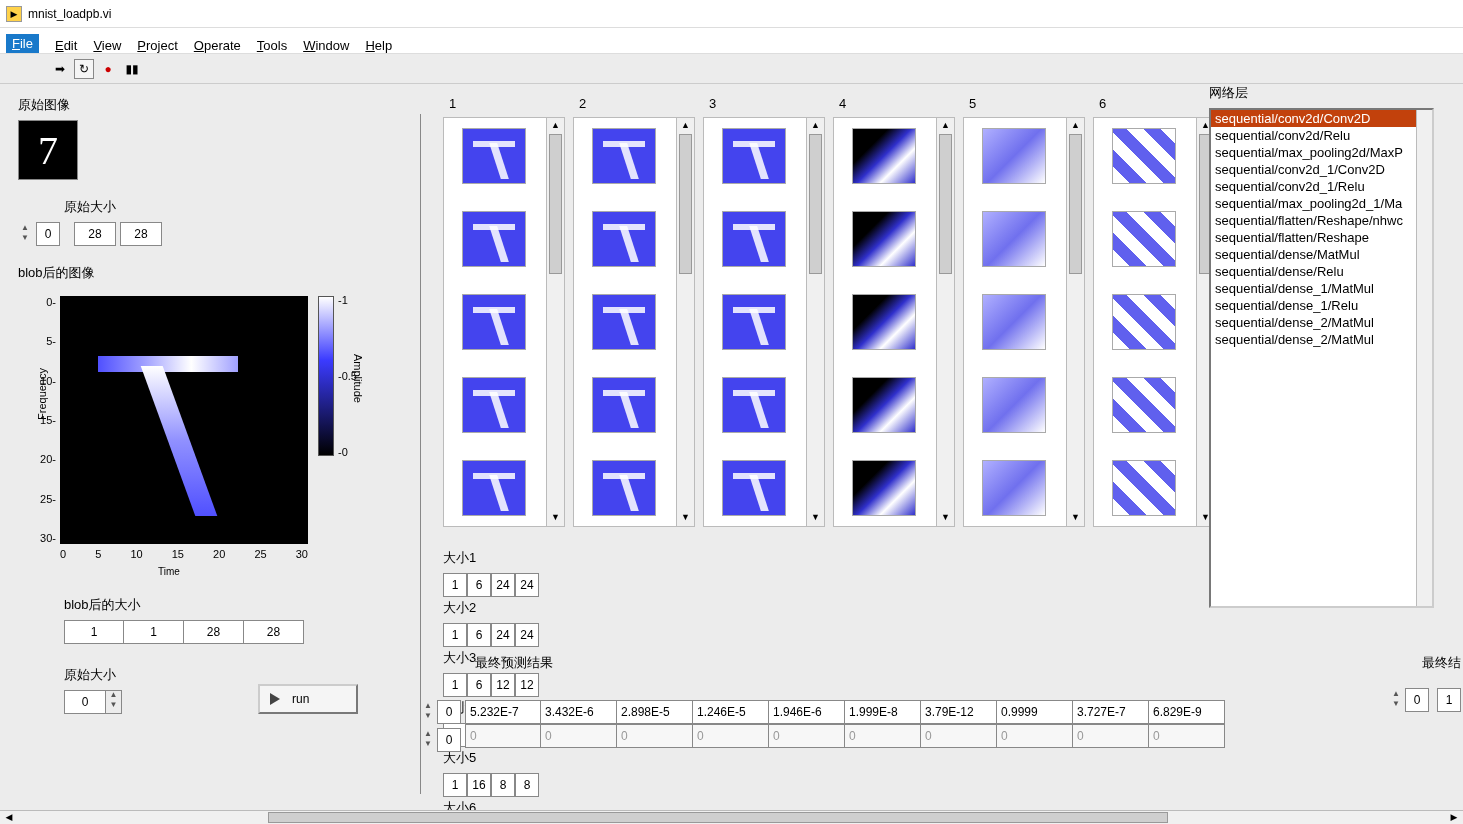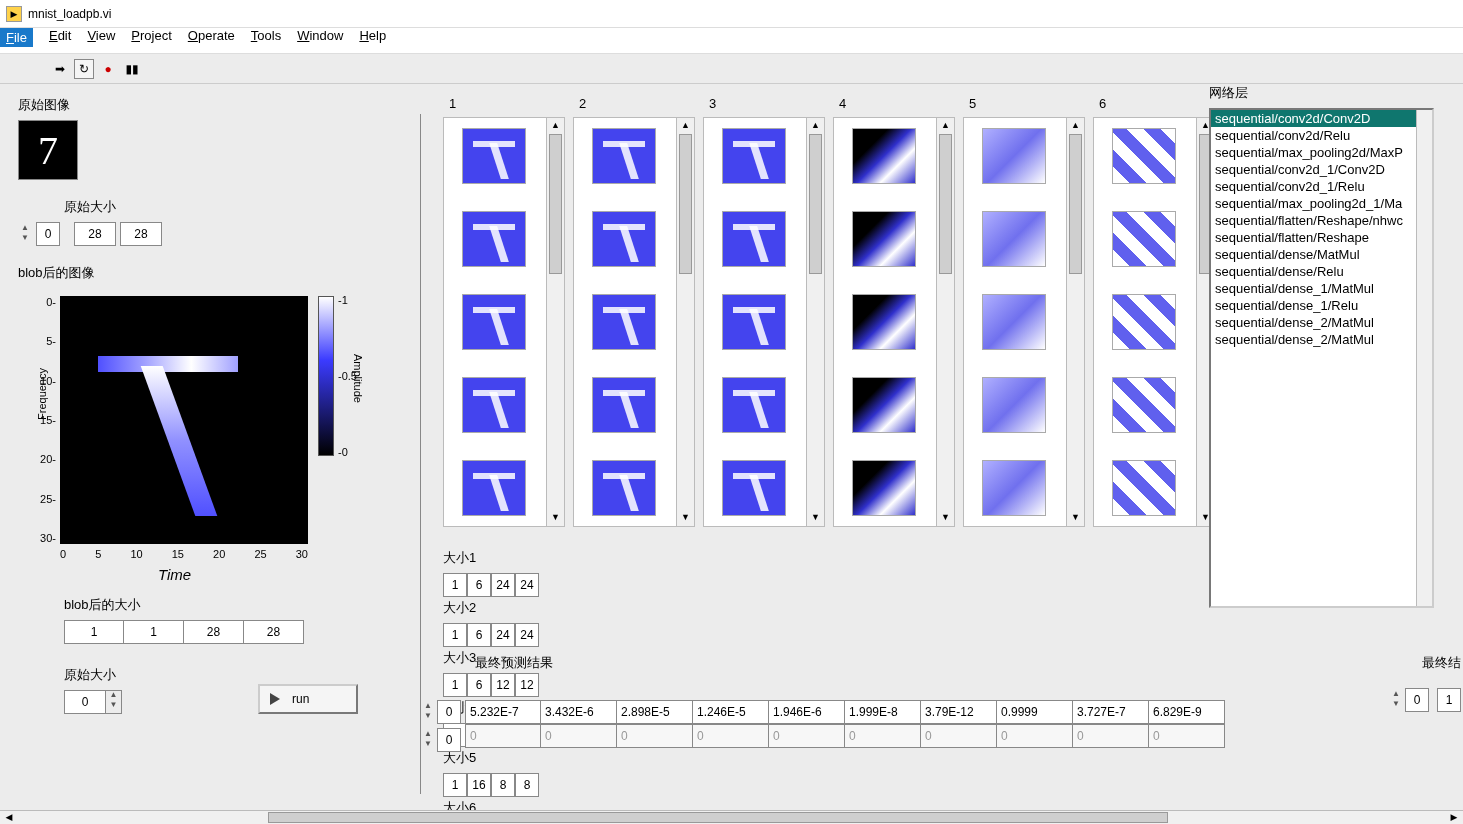--- a/index.html
+++ b/index.html
@@ -4,21 +4,21 @@
 <style>
 * { box-sizing: border-box; margin: 0; padding: 0; }
 body { font-family: "Microsoft YaHei", "Segoe UI", sans-serif; font-size: 12px; background: #ececec; color: #000; overflow: hidden; width: 1463px; height: 824px; position: relative; }
 
 
 .titlebar { height: 28px; background: #fff; display: flex; align-items: center; padding: 0 6px; gap: 6px; border-bottom: 1px solid #ddd; }
 .titlebar .vi-icon { width: 16px; height: 16px; background: #ffd24a; border: 1px solid #999; display: flex; align-items: center; justify-content: center; font-size: 9px; }
 .titlebar .title { font-size: 12px; }
 
 
-.menubar { height: 26px; background: #fff; display: flex; align-items: flex-start; padding: 0 0; gap: 16px; border-bottom: 1px solid #ddd; }
+.menubar { height: 26px; background: #fff; display: flex; align-items: flex-end; padding: 0 6px; gap: 16px; border-bottom: 1px solid #ddd; }
 .menubar .item { font-size: 13px; cursor: default; }
 .menubar .item.active { background: #1979ca; color: #fff; padding: 2px 6px; }
 .menubar .item u { text-decoration: underline; }
 
 
 .toolbar { height: 30px; background: #ececec; display: flex; align-items: center; padding: 0 50px; gap: 4px; border-bottom: 1px solid #ccc; }
 .toolbar .btn { width: 20px; height: 20px; display: flex; align-items: center; justify-content: center; border: 1px solid transparent; }
 .toolbar .btn.boxed { border: 1px solid #888; background: #f5f5f5; }
 
 
@@ -39,21 +39,21 @@
 .num-box { width: 24px; height: 24px; background: #fff; border: 1px solid #888; display: flex; align-items: center; justify-content: center; font-size: 12px; }
 .num-box.wide { width: 42px; }
 
 
 .intensity-wrap { position: relative; width: 360px; height: 290px; margin-bottom: 18px; }
 .intensity-plot { position: absolute; left: 42px; top: 8px; }
 .intensity-canvas { width: 248px; height: 248px; background: #000; position: relative; overflow: hidden; }
 .y-ticks { position: absolute; left: 18px; top: 8px; height: 248px; display: flex; flex-direction: column; justify-content: space-between; font-size: 11px; text-align: right; width: 20px; }
 .x-ticks { position: absolute; left: 42px; top: 260px; width: 248px; display: flex; justify-content: space-between; font-size: 11px; }
 .y-label { position: absolute; left: -2px; top: 100px; transform: rotate(-90deg); font-size: 11px; }
-.x-label { position: absolute; left: 140px; top: 278px; font-size: 15px; font-style: italic; }
+.x-label { position: absolute; left: 140px; top: 278px; font-size: 10px; }
 .colorbar { position: absolute; left: 300px; top: 8px; width: 16px; height: 160px; background: linear-gradient(to bottom, #fff, #3b3bff 40%, #000); border: 1px solid #555; }
 .colorbar-ticks { position: absolute; left: 320px; top: 6px; height: 164px; display: flex; flex-direction: column; justify-content: space-between; font-size: 11px; }
 .amp-label { position: absolute; left: 340px; top: 60px; transform: rotate(90deg); transform-origin: left center; font-size: 11px; }
 
 
 .seven-shape { position: absolute; }
 .seven-top { position: absolute; left: 38px; top: 60px; width: 140px; height: 16px; background: linear-gradient(90deg, #5050ff, #a0a0ff, #fff, #a0a0ff); }
 .seven-diag { position: absolute; left: 108px; top: 70px; width: 22px; height: 150px; background: linear-gradient(180deg, #fff, #9090ff, #5050ff); transform: skewX(20deg); }
 
 
@@ -86,21 +86,21 @@
 
 .size-row { display: flex; gap: 2px; margin-top: 22px; flex-direction: column; }
 .size-row .col { width: 128px; }
 .size-arr { display: flex; margin-top: 6px; }
 .size-arr .num-box { width: 24px; height: 24px; }
 
 
 .layers-wrap { position: absolute; left: 788px; top: 0; width: 259px; }
 .layers-list { width: 225px; height: 500px; background: #fff; border: 2px inset #ccc; overflow: hidden; position: relative; font-size: 13px; }
 .layers-list .row { padding: 1px 4px; white-space: nowrap; }
-.layers-list .row.sel { background: #0f766e; color: #fff; }
+.layers-list .row.sel { background: #c2410c; color: #fff; }
 .layers-scroll { position: absolute; right: 0; top: 0; bottom: 0; width: 16px; background: #f0f0f0; border-left: 1px solid #bbb; }
 
 
 .pred-wrap { position: absolute; left: 0; top: 570px; width: 980px; }
 .pred-cluster { display: flex; align-items: flex-start; gap: 4px; }
 .pred-spinners { display: flex; flex-direction: column; gap: 4px; margin-top: 22px; }
 .spn-row { display: flex; align-items: center; gap: 2px; }
 .pred-table { display: flex; flex-direction: column; }
 .pred-row { display: flex; }
 .pred-cell { width: 76px; height: 24px; background: #fff; border: 1px solid #888; border-left: none; padding: 0 4px; display: flex; align-items: center; font-size: 12px; }

